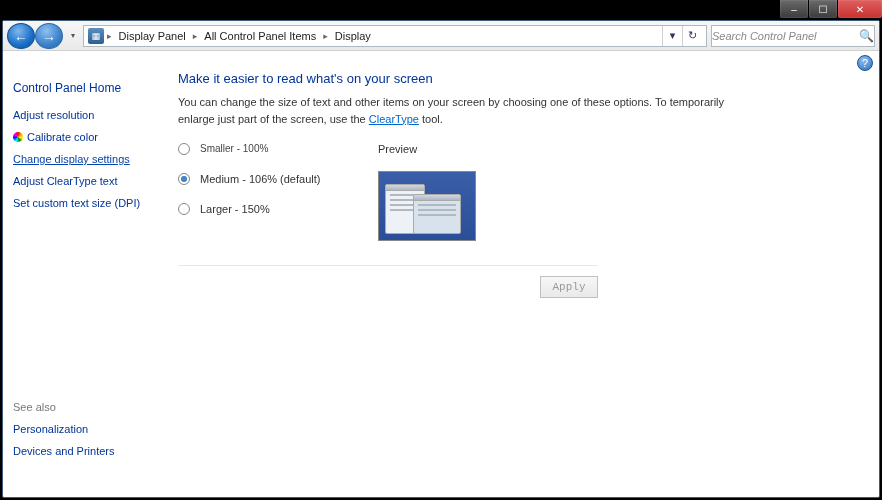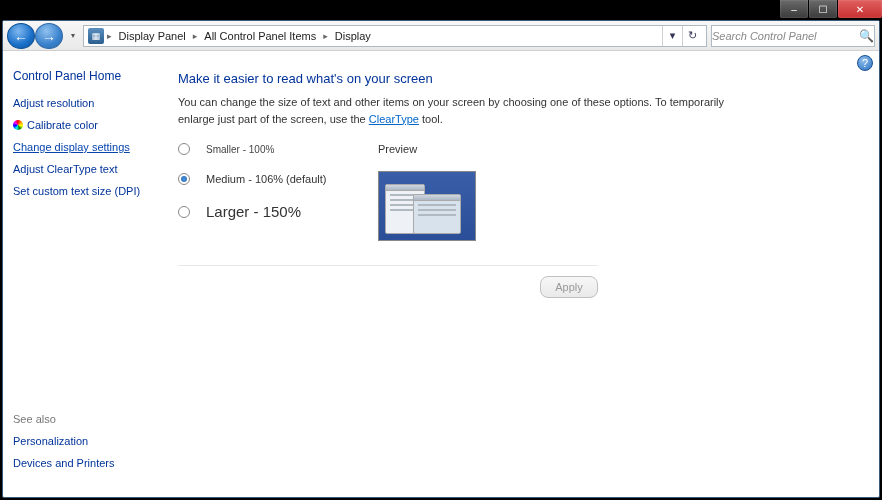--- a/index.html
+++ b/index.html
@@ -19,47 +19,47 @@
 .addrbar { flex: 1; height: 22px; background: #fff; border: 1px solid #b0b8c0; display: flex; align-items: center; padding: 0 4px; gap: 2px; font-size: 11px; color: #222; }
 .addrico { width: 16px; height: 16px; background: linear-gradient(#5a8fc0,#2a5f90); border-radius: 2px; display: flex; align-items: center; justify-content: center; color: #fff; font-size: 9px; }
 .crumb { padding: 2px 4px; cursor: default; }
 .crumbsep { color: #666; font-size: 9px; padding: 0 1px; }
 .addrend { display: flex; margin-left: auto; }
 .addricobtn { width: 20px; height: 20px; display: flex; align-items: center; justify-content: center; color: #335; font-size: 11px; border-left: 1px solid #d0d0d0; }
 .searchbox { width: 164px; height: 22px; background: #fff; border: 1px solid #b0b8c0; display: flex; align-items: center; padding: 0 0; margin-left: 4px; font-size: 11px; }
 .searchbox span.ph { color: #888; font-style: italic; flex: 1; }
 .searchbox .sico { color: #3a6ea5; font-size: 12px; }
 .body { flex: 1; display: flex; position: relative; }
-.sidebar { width: 165px; padding: 18px 10px; display: flex; flex-direction: column; }
+.sidebar { width: 165px; padding: 30px 10px; display: flex; flex-direction: column; }
 .sidehome { color: #003399; font-size: 12px; margin-bottom: 14px; cursor: default; }
 .sidelink { color: #003399; font-size: 11px; margin-bottom: 10px; cursor: pointer; display: flex; align-items: center; gap: 4px; }
 .sidelink.active { text-decoration: underline; color: #0645ad; }
 .calico { width: 10px; height: 10px; border-radius: 50%; background: conic-gradient(red,orange,yellow,green,cyan,blue,magenta,red); display: inline-block; }
 .seealso { margin-top: auto; color: #777; font-size: 11px; margin-bottom: 10px; }
 .main { flex: 1; padding: 20px 48px 10px 10px; color: #333; position: relative; }
 .mainhead { color: #003399; font-size: 13px; font-weight: normal; margin-bottom: 8px; }
 .maindesc { font-size: 11px; color: #333; line-height: 1.5; margin-bottom: 16px; max-width: 560px; }
 .maindesc a { color: #0066cc; text-decoration: underline; }
 .optrow { display: flex; }
 .opts { width: 200px; }
-.opt { display: flex; align-items: center; gap: 16px; margin-bottom: 18px; font-size: 11px; color: #333; }
+.opt { display: flex; gap: 10px; margin-bottom: 18px; font-size: 11px; color: #333; }
 .opt.sm { font-size: 10px; color: #444; }
-.opt.lg { font-size: 15px; }
+.opt.lg { font-size: 11px; }
 .radio { width: 12px; height: 12px; border: 1px solid #888; border-radius: 50%; display: inline-flex; align-items: center; justify-content: center; background: #fff; }
 .radio.sel::after { content: ""; width: 6px; height: 6px; background: radial-gradient(#4a90d9,#2a70b9); border-radius: 50%; }
 .previewcol { }
 .previewlbl { font-size: 11px; color: #333; margin-bottom: 16px; }
 .previewimg { width: 98px; height: 70px; border: 1px solid #888; padding: 6px; background: linear-gradient(#3a5ea8,#2a4e98); display: flex; align-items: flex-end; }
 .pwin { background: #eef2f6; border: 1px solid #aaa; border-radius: 2px; position: relative; }
 .pwin.a { width: 40px; height: 50px; margin-right: -12px; z-index: 1; }
 .pwin.b { width: 48px; height: 40px; z-index: 2; background: #d8e2ec; }
 .pbar { height: 6px; background: linear-gradient(#cfd8e2,#aeb8c4); border-bottom: 1px solid #aaa; }
 .pline { height: 2px; background: #b0b8c0; margin: 3px 4px; }
 .applyrow { display: flex; justify-content: flex-end; border-top: 1px solid #e8e8e8; padding-top: 10px; margin-top: 24px; max-width: 420px; margin-left: 0; margin-right: 0; width: 420px; }
-.applybtn { width: 58px; height: 22px; border: 1px solid #c0c0c0; background: linear-gradient(#f7f7f7,#e9e9e9); color: #999; font-size: 11px; display: flex; align-items: center; justify-content: center; border-radius: 8px; }
+.applybtn { width: 58px; height: 22px; border: 1px solid #c0c0c0; background: linear-gradient(#f7f7f7,#e9e9e9); color: #999; font-size: 11px; display: flex; align-items: center; justify-content: center; border-radius: 0; font-family: Liberation Mono, monospace; }
 .helpico { position: absolute; right: 6px; top: 4px; width: 16px; height: 16px; border-radius: 50%; background: radial-gradient(circle at 40% 30%, #8fc0ef, #2a70c0); color: #fff; font-size: 11px; display: flex; align-items: center; justify-content: center; border: 1px solid #1a5090; }
 </style>
 </head>
 <body>
 
 <div class="titlebar">
   <button class="min">–</button>
   <button class="max">☐</button>
   <button class="close">✕</button>
 </div>

